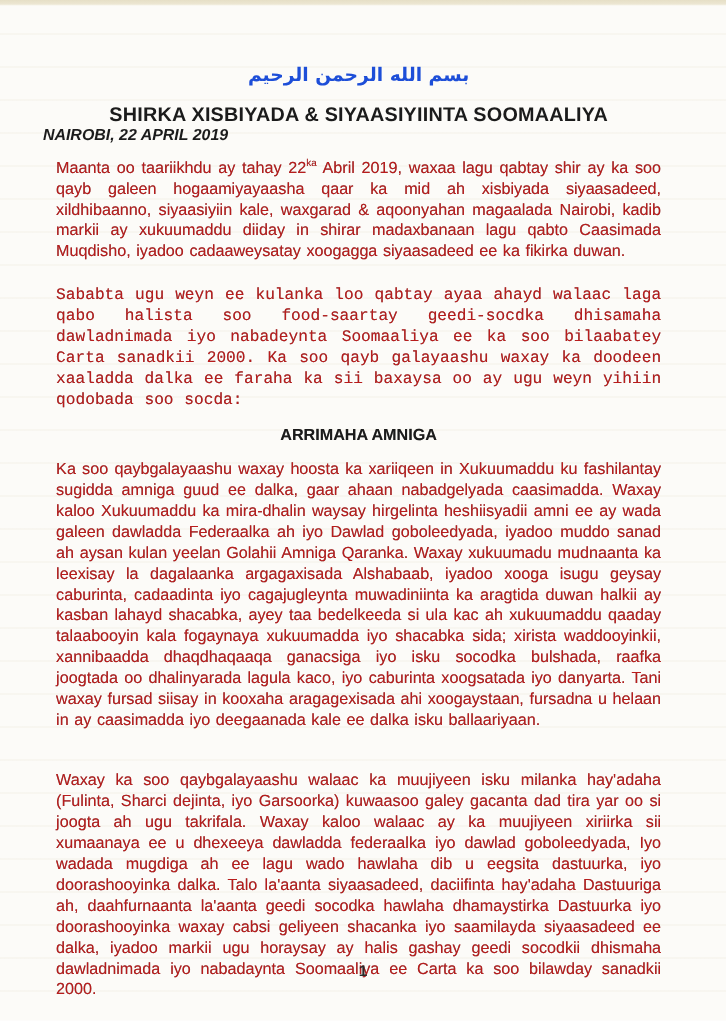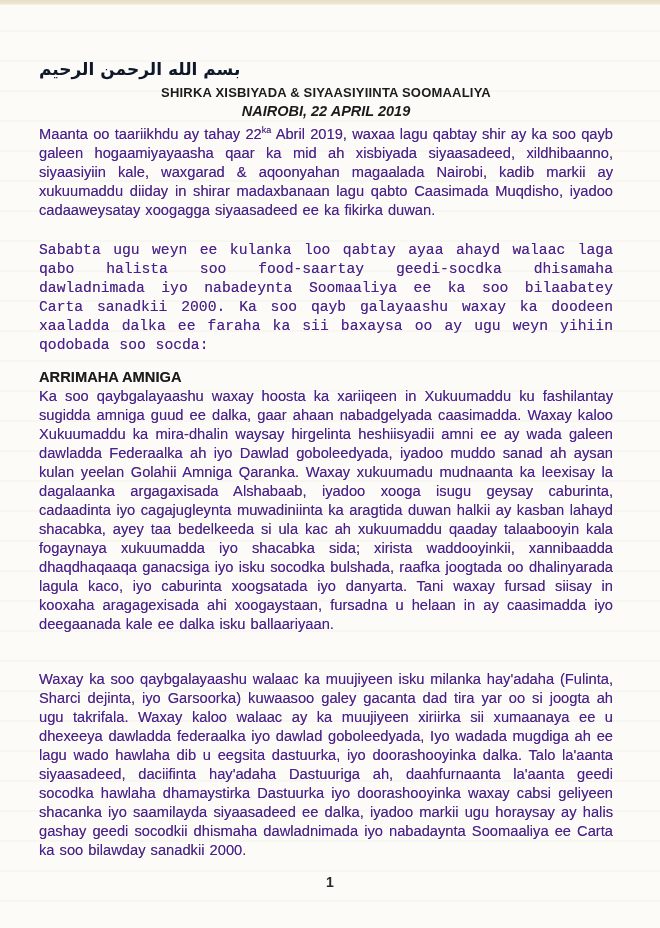--- a/index.html
+++ b/index.html
@@ -38,68 +38,69 @@
   }
   .content {
     position: relative;
     padding: 58px 47px 0 39px;
     color: #212121;
     z-index: 1;
   }
   .bismillah {
     font-family: "DejaVu Sans", "Liberation Sans", sans-serif;
     direction: rtl;
-    text-align: left;
+    text-align: center;
     font-weight: bold;
     font-size: 17px;
     line-height: 22px;
-    margin: 0 0 3px 0;
-    color: #0f172a;
+    margin: 0 0 15px 0;
+    color: #1d4ed8;
   }
   .doc-title {
     text-align: center;
     font-weight: bold;
-    font-size: 13px;
+    font-size: 18px;
     letter-spacing: 0.2px;
     line-height: 19px;
     margin: 0;
     color: #1b1b1b;
   }
   .dateline {
-    text-align: center;
+    text-align: left;
     font-weight: bold;
     font-style: italic;
     font-size: 14.5px;
     line-height: 18px;
     margin: 0 0 5px 0;
     color: #1b1b1b;
   }
   .para {
     font-size: 14.7px;
     line-height: 19px;
     text-align: justify;
-    margin: 0;
-    color: #4c1d95;
+    margin: 12px;
+    color: #b91c1c;
     text-shadow: 0 0 0.5px rgba(45,45,45,0.55);
     word-spacing: 1px;
   }
   .para sup {
     font-size: 9px;
     line-height: 0;
     vertical-align: super;
   }
   .para.opening   { margin-bottom: 21px; }
   .para.purpose   { margin-bottom: 13px; font-family: Liberation Mono, monospace; }
   .section-heading {
     font-size: 14.7px;
     font-weight: bold;
     line-height: 19px;
     margin: 0;
     color: #1b1b1b;
     text-shadow: 0 0 0.5px rgba(45,45,45,0.55);
+    text-align: center;
   }
   .section-body.first  { margin-bottom: 36px; }
   .section-body.second { margin-bottom: 0; }
   .page-number {
     position: absolute;
     bottom: 38px;
     left: 0;
     width: 100%;
     text-align: center;
     font-size: 14px;

